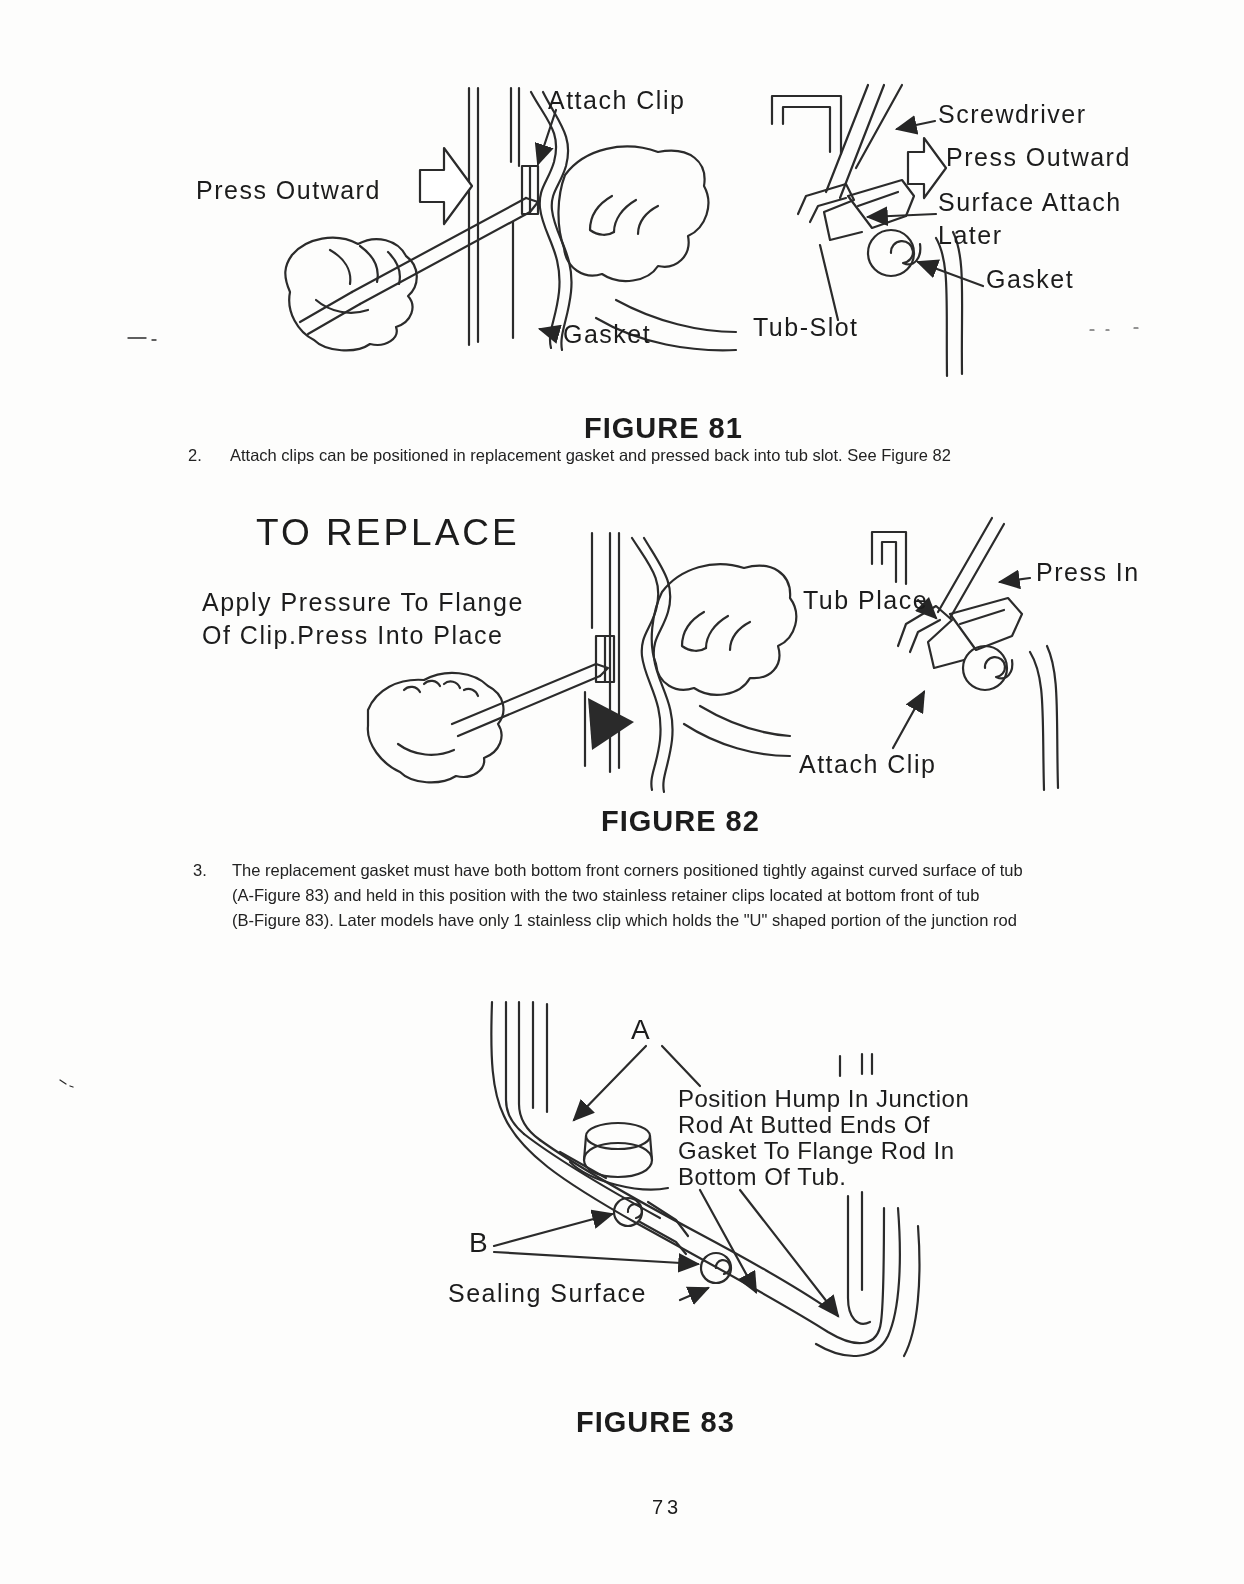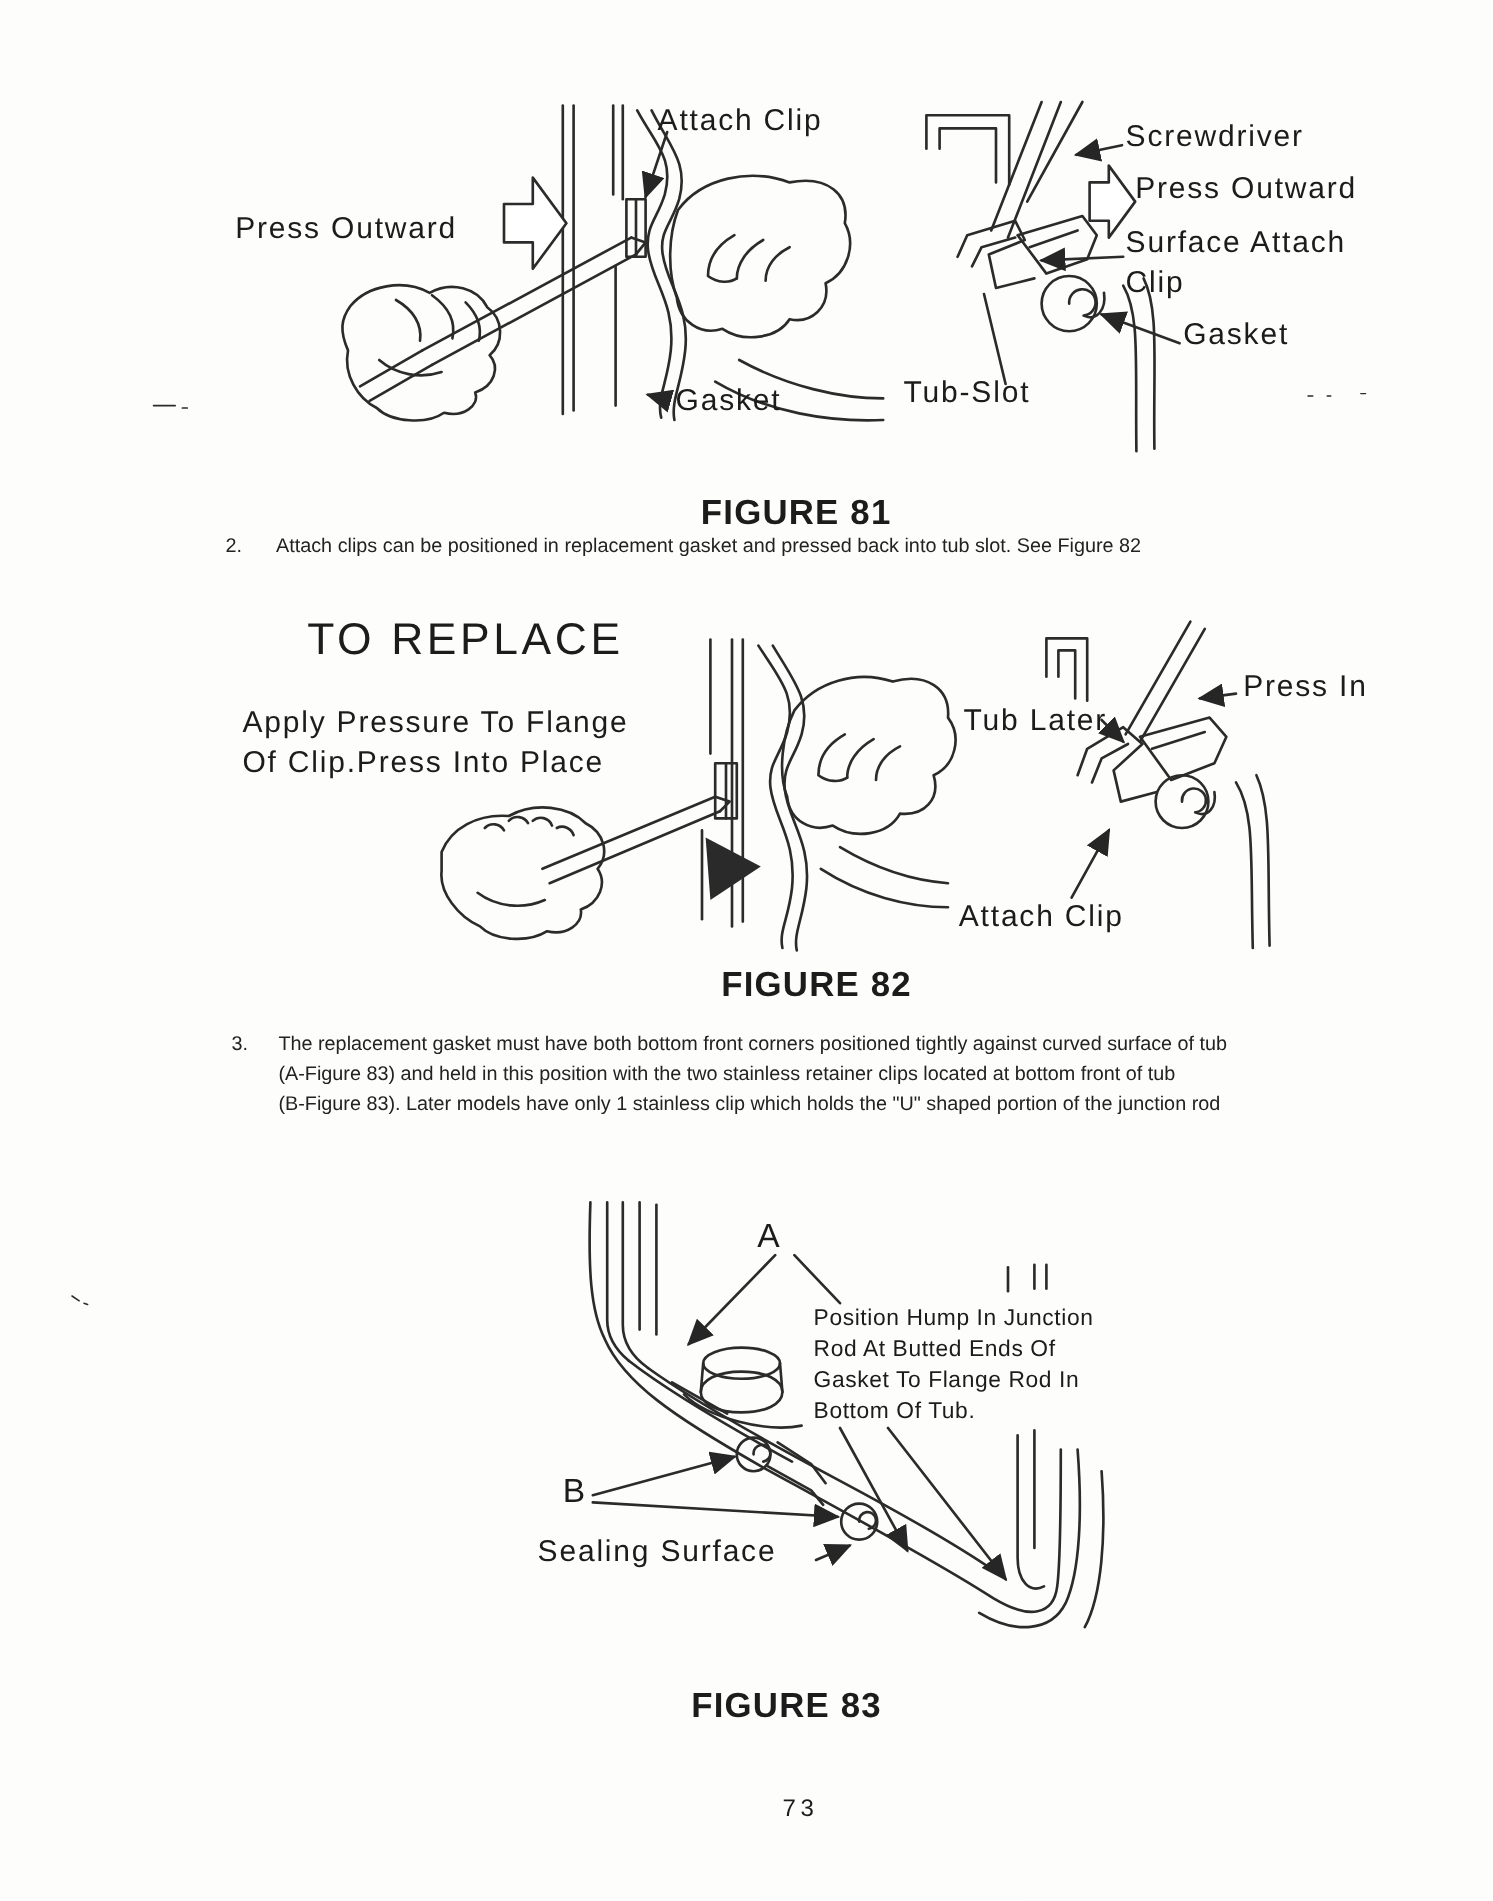--- a/index.html
+++ b/index.html
@@ -7,21 +7,21 @@
     position:relative;
     width:1244px;height:1584px;
     background:#fdfdfc;
     font-family:"Liberation Sans",sans-serif;
     color:#1b1b1b;
     overflow:hidden;
   }
   .art{position:absolute;left:0;top:0;}
   .lbl{position:absolute;white-space:nowrap;color:#1c1c1c;}
   .hand{font-size:25px;letter-spacing:1.5px;font-weight:400;}
-  .hand-sm{font-size:19px;letter-spacing:0.5px;line-height:26px;}
+  .hand-sm{font-size:24px;letter-spacing:0.5px;line-height:26px;}
   .big-title{font-size:37px;letter-spacing:3px;font-weight:400;}
   .cap{font-size:29px;font-weight:700;letter-spacing:1px;font-family:"Liberation Sans",sans-serif;}
   .body-txt{font-size:16.5px;line-height:25px;color:#222;}
   .pagenum{font-size:20px;letter-spacing:4px;}
   .letter{font-size:28px;}
 </style>
 </head>
 <body>
 
 <div class="page">
@@ -263,32 +263,32 @@
       <path d="M60,1080 l6,4 M70,1086 l3,1" stroke-width="1.3"></path>
     </g>
   </svg>
 
   <div class="lbl hand" style="left:548px;top:86px">Attach Clip</div>
   <div class="lbl hand" style="left:196px;top:176px">Press Outward</div>
   <div class="lbl hand" style="left:563px;top:320px">Gasket</div>
   <div class="lbl hand" style="left:938px;top:100px">Screwdriver</div>
   <div class="lbl hand" style="left:946px;top:143px">Press Outward</div>
   <div class="lbl hand" style="left:938px;top:188px">Surface Attach</div>
-  <div class="lbl hand" style="left:938px;top:221px">Clip</div>
+  <div class="lbl hand" style="left:938px;top:221px">Later</div>
   <div class="lbl hand" style="left:986px;top:265px">Gasket</div>
   <div class="lbl hand" style="left:753px;top:313px">Tub-Slot</div>
   <div class="lbl cap" style="left:584px;top:412px">FIGURE 81</div>
 
   <div class="lbl body-txt" style="left:188px;top:443px">2.</div>
   <div class="lbl body-txt" style="left:230px;top:443px">Attach clips can be positioned in replacement gasket and pressed back into tub slot. See Figure 82</div>
 
   <div class="lbl big-title" style="left:256px;top:512px">TO REPLACE</div>
   <div class="lbl hand" style="left:202px;top:588px">Apply Pressure To Flange</div>
   <div class="lbl hand" style="left:202px;top:621px">Of Clip.Press Into Place</div>
-  <div class="lbl hand" style="left:803px;top:586px">Tub Later</div>
+  <div class="lbl hand" style="left:803px;top:586px">Tub Place</div>
   <div class="lbl hand" style="left:1036px;top:558px">Press In</div>
   <div class="lbl hand" style="left:799px;top:750px">Attach Clip</div>
   <div class="lbl cap" style="left:601px;top:805px">FIGURE 82</div>
 
   <div class="lbl body-txt" style="left:193px;top:858px">3.</div>
   <div class="lbl body-txt" style="left:232px;top:858px">The replacement gasket must have both bottom front corners positioned tightly against curved surface of tub</div>
   <div class="lbl body-txt" style="left:232px;top:883px">(A-Figure 83) and held in this position with the two stainless retainer clips located at bottom front of tub</div>
   <div class="lbl body-txt" style="left:232px;top:908px">(B-Figure 83). Later models have only 1 stainless clip which holds the "U" shaped portion of the junction rod</div>
 
   <div class="lbl letter" style="left:631px;top:1014px">A</div>

